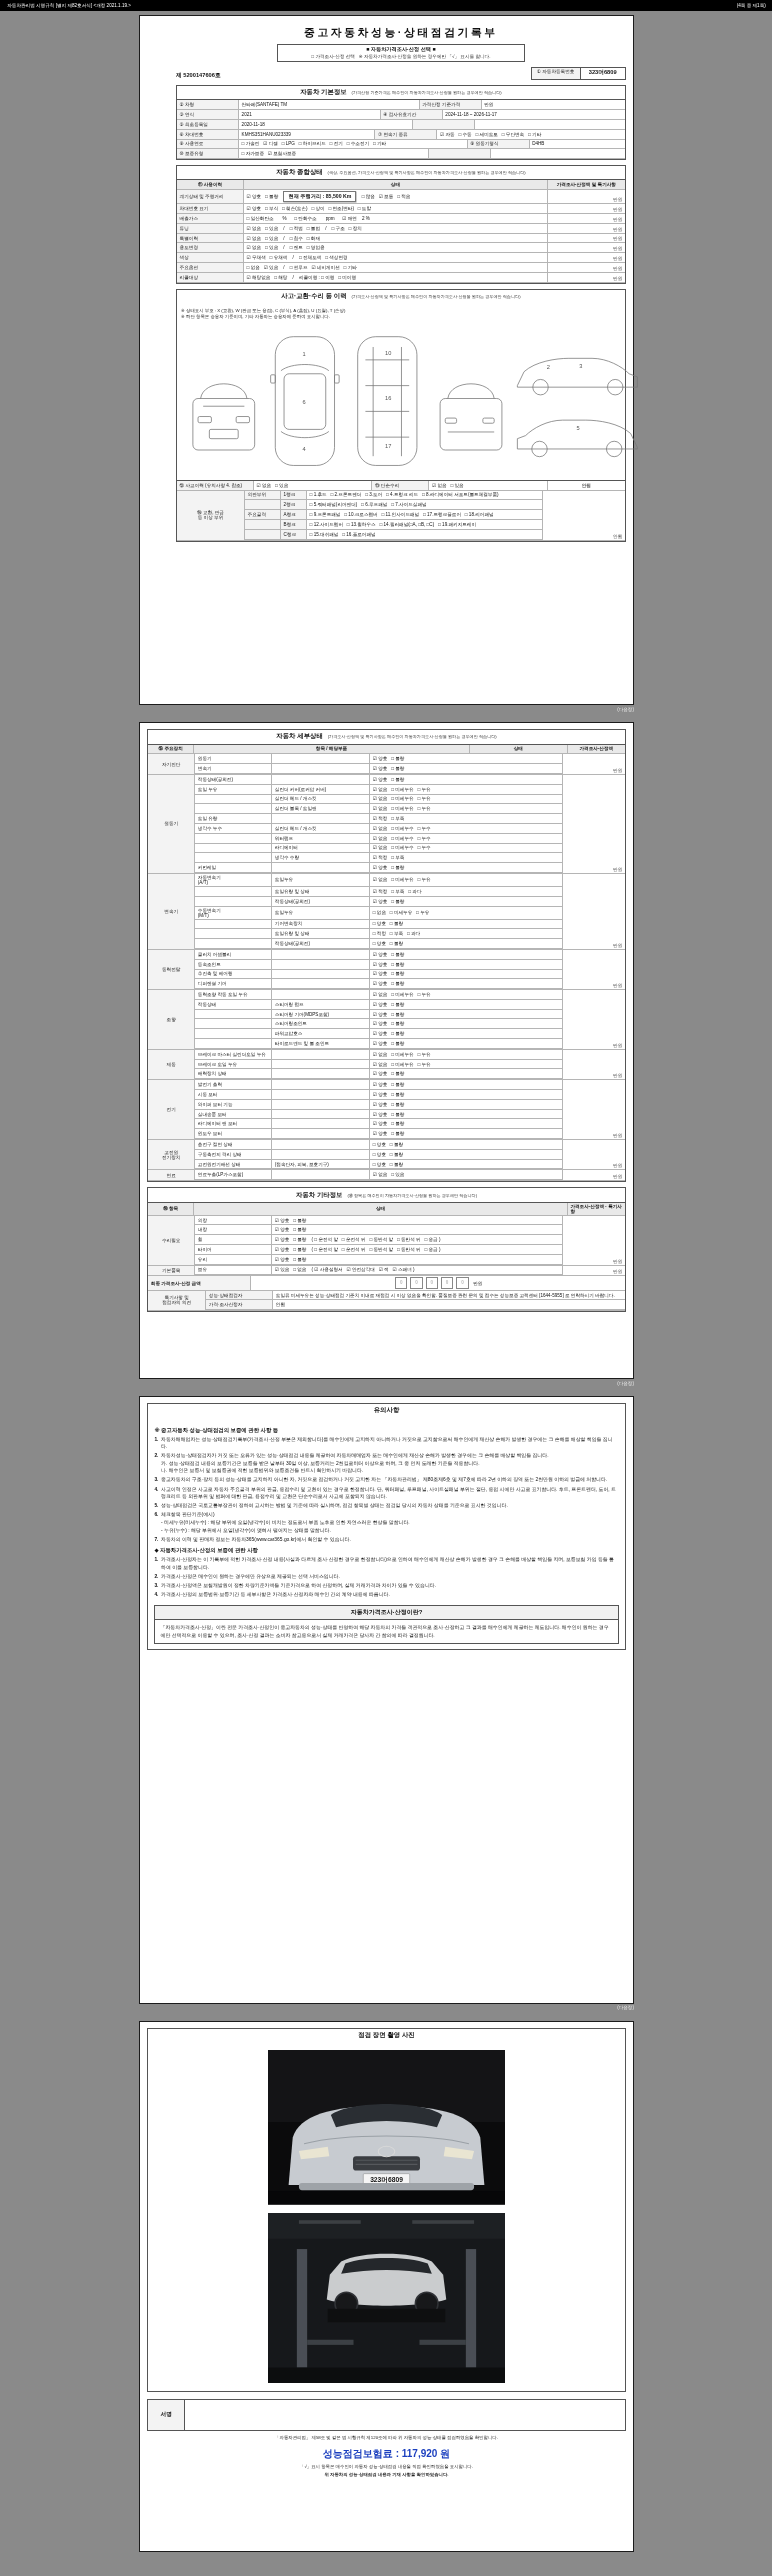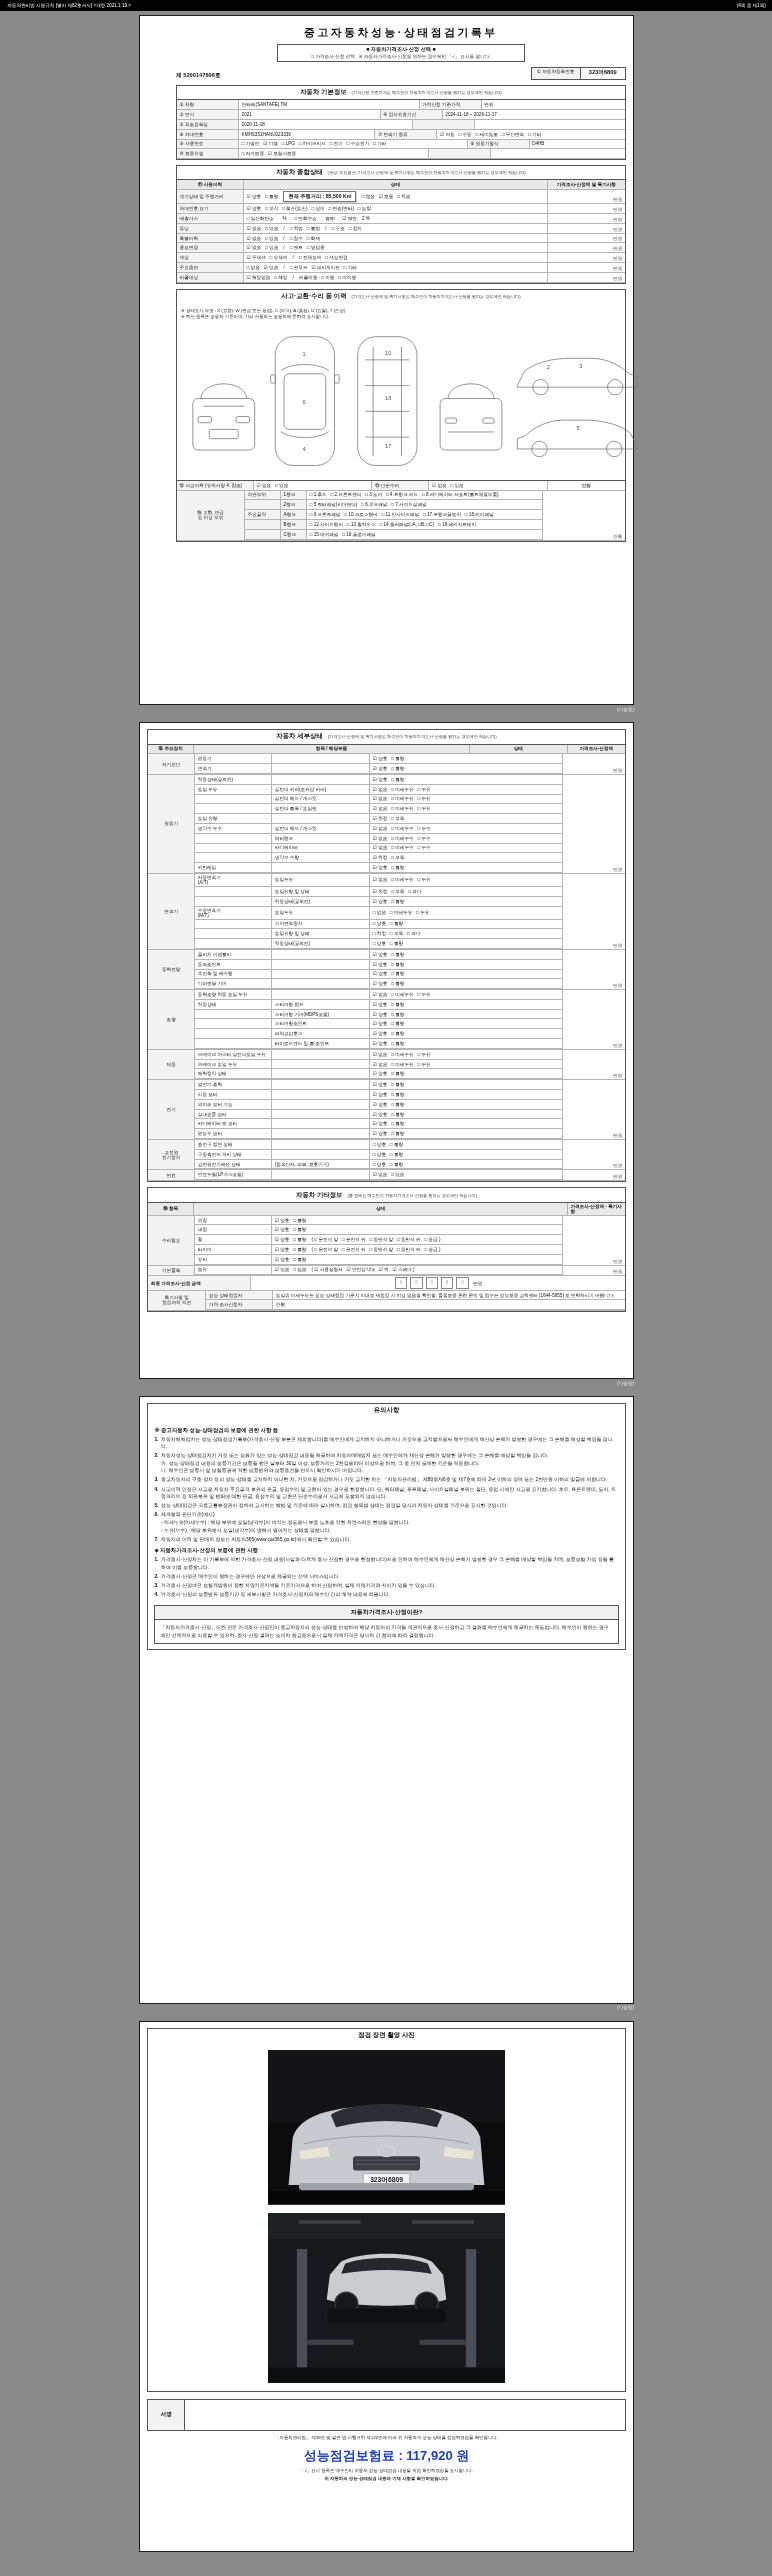--- a/index.html
+++ b/index.html
@@ -73,21 +73,21 @@
   .qa{border:0.5px solid #555;margin-top:6.2px;}
   .qa-title{border-bottom:0.5px solid #555;text-align:center;font-weight:bold;padding:2.1px;background:#f1f1f1;font-size:6px;}
   .qa-text{padding:3.6px 5.2px;line-height:1.55;white-space:pre-wrap;}
   
   .photo-wrap{border:0.5px solid #555;border-top:0;padding:8.2px;display:flex;flex-direction:column;align-items:center;gap:8.2px;background:#fff;}
   .photo{width:237px;display:block;}
   
   .sign-row{display:flex;border:0.5px solid #555;margin-top:7.2px;}
   .sign-label{width:36px;flex:none;background:#f3f3f3;display:flex;align-items:center;justify-content:center;font-weight:bold;border-right:0.5px solid #555;font-size:5.7px;}
   .sign-area{flex:1;height:30px;}
-  .fee{text-align:center;margin-top:7.2px;font-size:13px;font-weight:bold;color:#1b3fbf;}
+  .fee{text-align:center;margin-top:7.2px;font-size:10px;font-weight:bold;color:#1b3fbf;}
   .foot{font-size:4.4px;text-align:center;color:#222;margin-top:3.1px;white-space:pre-wrap;}
 </style>
 </head>
 <body>
 
 <div class="topbar">
   <span>자동차관리법 시행규칙 [별지 제82호서식] &lt;개정 2021.1.19.&gt;</span>
   <span>(4쪽 중 제1쪽)</span>
 </div>
 

